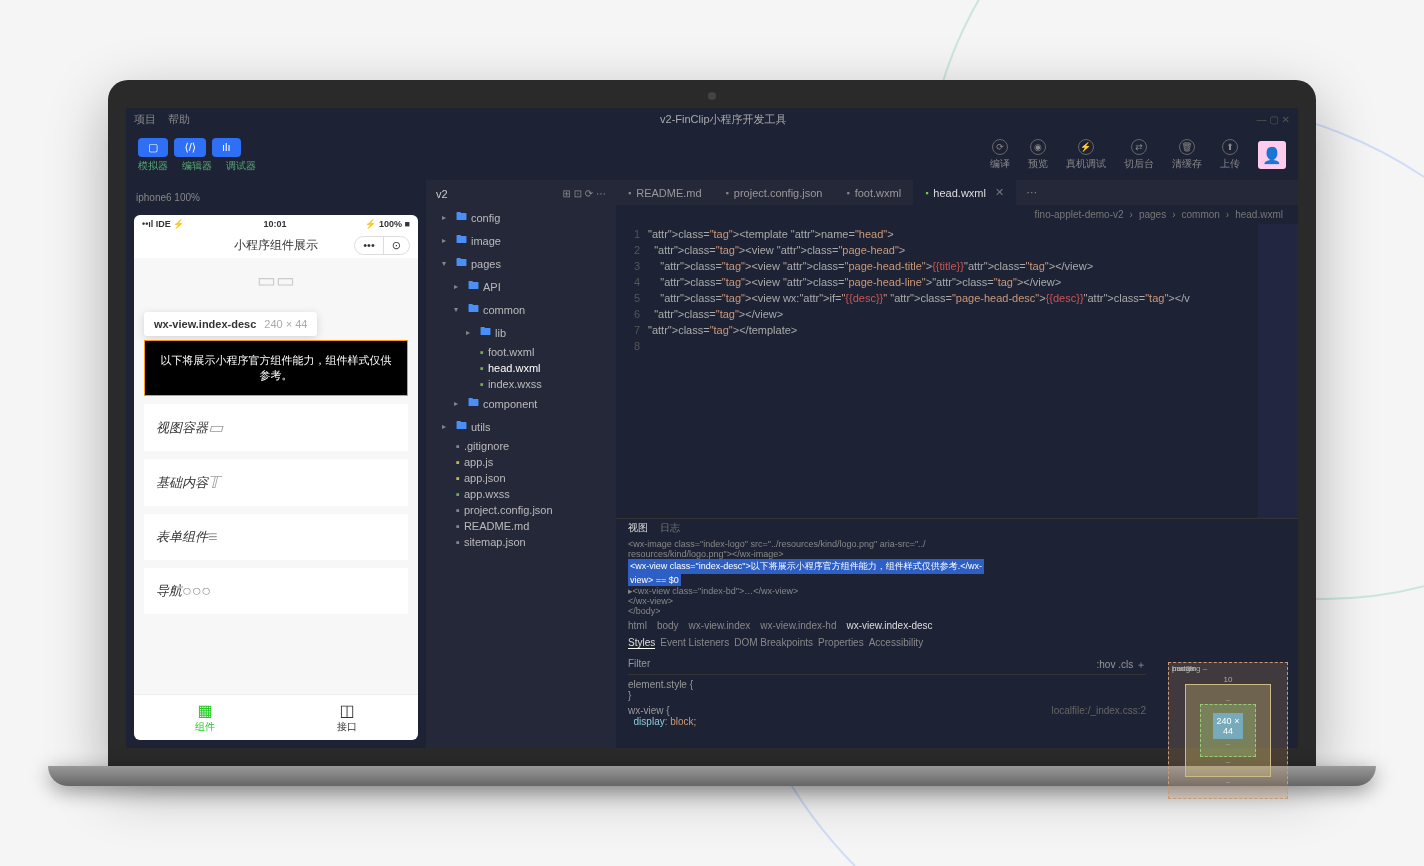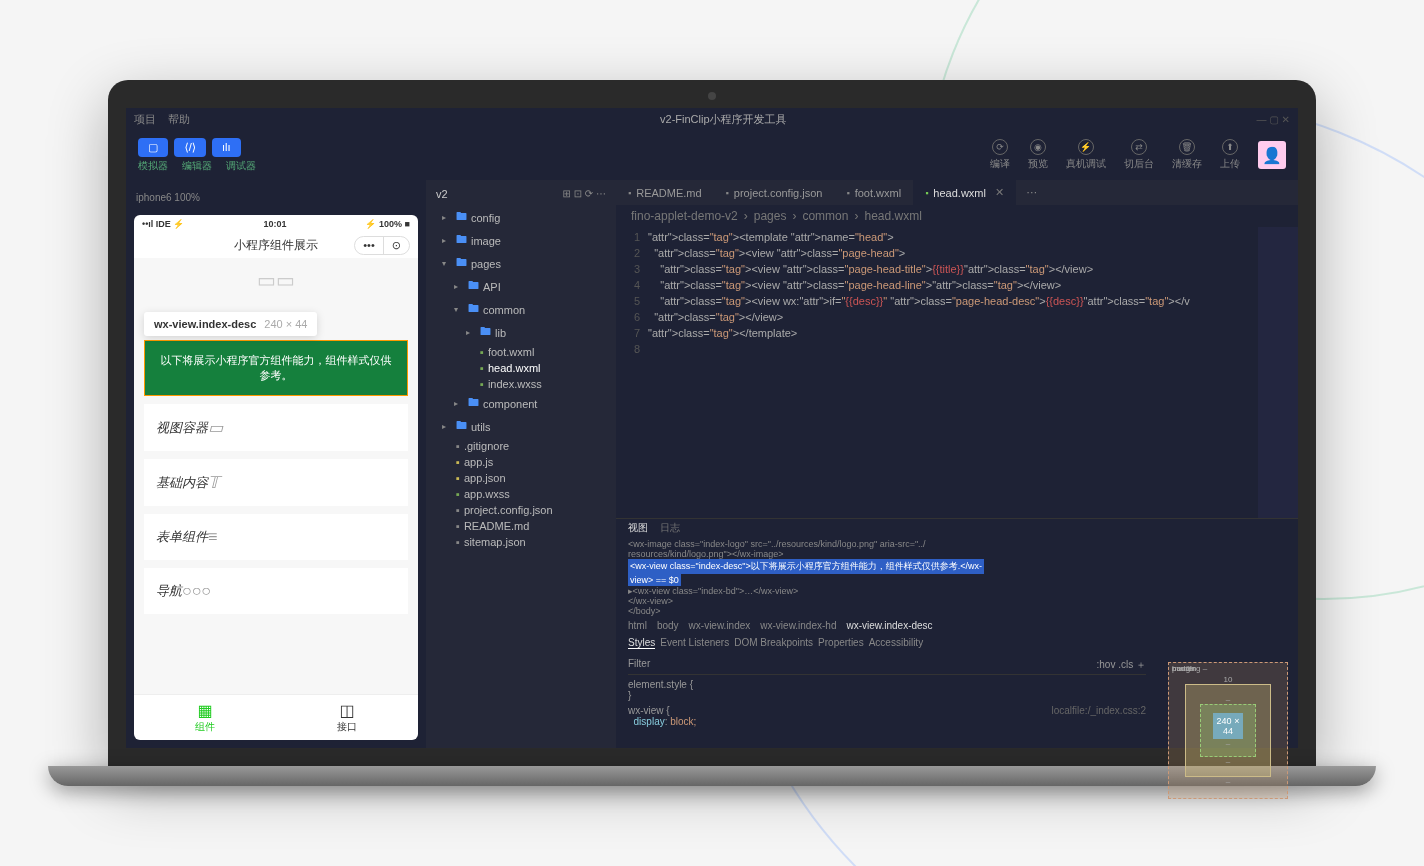--- a/index.html
+++ b/index.html
@@ -34,21 +34,21 @@
 .simulator-pane { width:300px; background:#1e2235; padding:8px; display:flex; flex-direction:column; }
 .sim-head { color:#888; font-size:10px; padding:4px 2px; }
 .phone { background:#fff; border-radius:6px; flex:1; margin-top:8px; overflow:hidden; display:flex; flex-direction:column; color:#333; }
 .phone-status { display:flex; justify-content:space-between; padding:4px 8px; font-size:9px; font-weight:600; }
 .phone-titlebar { display:flex; align-items:center; justify-content:center; padding:4px 8px; position:relative; font-size:12px; font-weight:500; }
 .capsule { position:absolute; right:8px; display:flex; border:1px solid #ddd; border-radius:12px; overflow:hidden; }
 .capsule span { padding:2px 8px; font-size:11px; }
 .phone-content { flex:1; background:#f7f7f7; padding:10px; overflow:hidden; position:relative; }
 .tooltip { background:#fff; padding:6px 10px; border-radius:3px; box-shadow:0 2px 8px rgba(0,0,0,0.15); font-size:11px; margin:20px 0 4px; display:inline-block; }
 .tooltip .dim { color:#aaa; margin-left:8px; }
-.sel-block { background:#15803d; color:#fff; padding:12px; font-size:11px; text-align:center; border:1px solid #f90;font-family:Liberation Serif, serif; }
+.sel-block { background:#000000; color:#fff; padding:12px; font-size:11px; text-align:center; border:1px solid #f90;font-family:Liberation Serif, serif; }
 .list-item { background:#fff; padding:14px 12px; margin-top:8px; display:flex; justify-content:flex-start; align-items:center; font-size:13px;font-style:italic; }
 .li-icon { color:#999; font-size:16px; }
 .phone-tabbar { display:flex; border-top:1px solid #eee; }
 .tab { flex:1; text-align:center; padding:6px; font-size:10px; }
 .tab.active { color:#2c2; }
 .tab-icon { font-size:16px; display:block; }
 
 .explorer-pane { width:190px; background:#252838; padding:4px 0; }
 .exp-head { display:flex; justify-content:space-between; padding:4px 10px; color:#ccc; font-size:11px; font-weight:500; }
 .exp-head-icons { display:flex; gap:6px; color:#888; font-size:10px; }
@@ -64,21 +64,21 @@
 .indent2 { padding-left:28px; }
 .indent3 { padding-left:40px; }
 
 .editor-pane { flex:1; display:flex; flex-direction:column; background:#1e2235; min-width:0; }
 .tabs { display:flex; background:#252838; font-size:11px; }
 .etab { padding:6px 12px; display:flex; align-items:center; gap:5px; color:#999; cursor:pointer; }
 .etab.active { background:#1e2235; color:#ddd; }
 .etab-icon { font-size:9px; }
 .etab .close { margin-left:4px; color:#777; }
 .tab-more { padding:6px 10px; color:#888; }
-.breadcrumb { padding:4px 12px; color:#777; font-size:12px; }
+.breadcrumb { padding:4px 12px; color:#777; font-size:10px;text-align:right; }
 .breadcrumb span { padding:0 3px; }
 
 .code { flex:1; display:flex; font-family:Menlo,monospace; font-size:11px; overflow:hidden; position:relative; }
 .gutter { width:32px; text-align:right; padding:2px 8px 2px 0; color:#555; }
 .gutter div { height:16px; line-height:16px; }
 .code-lines { flex:1; padding:2px 0; }
 .code-lines div { height:16px; line-height:16px; white-space:pre; }
 .minimap { width:40px; background:#232640; }
 .str { color:#c97; }
 .brace { color:#c55; }

